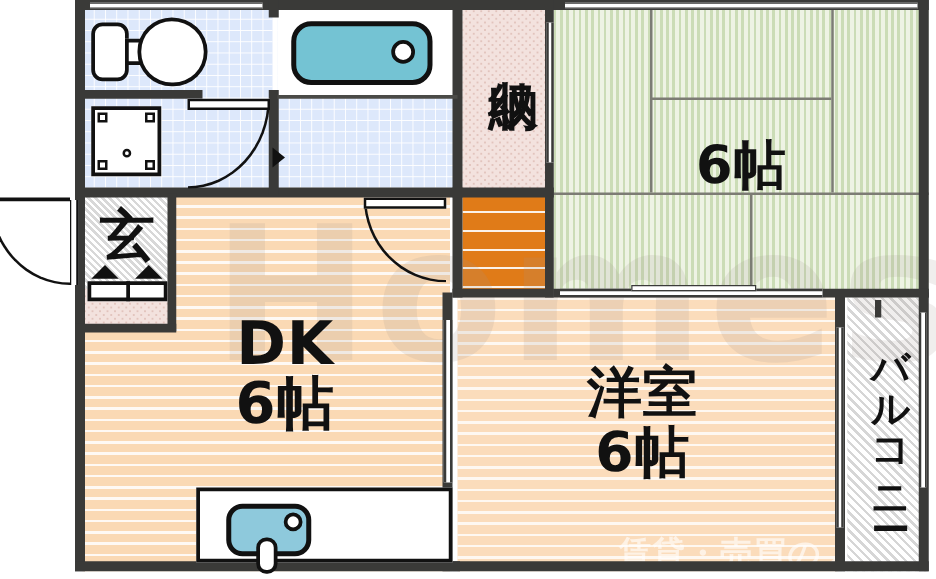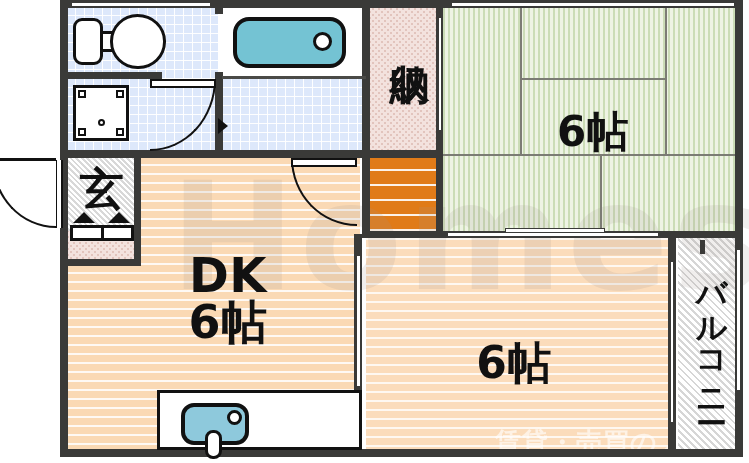--- a/index.html
+++ b/index.html
@@ -339,17 +339,18 @@
 
   <div class="label" style="left:72px; top:166px; width:60px; font-size:44px;">玄</div>
 
   <div class="label-vert" style="left:383px; top:32px; font-size:40px;">収納</div>
 
   <div class="label" style="left:528px; top:110px; width:130px; font-size:42px;">6帖</div>
 
   <div class="label" style="left:163px; top:250px; width:130px; font-size:48px;">DK</div>
   <div class="label" style="left:163px; top:298px; width:130px; font-size:46px;">6帖</div>
 
+  <div class="label" style="left:444px; top:292px; width:140px; font-size:44px;">洋室</div>
   <div class="label" style="left:444px; top:340px; width:140px; font-size:44px;">6帖</div>
 
   <div class="label-vert" style="left:691px; top:258px; font-size:31px;">バルコニー</div>
 
 </div>
 
 </body></html>

